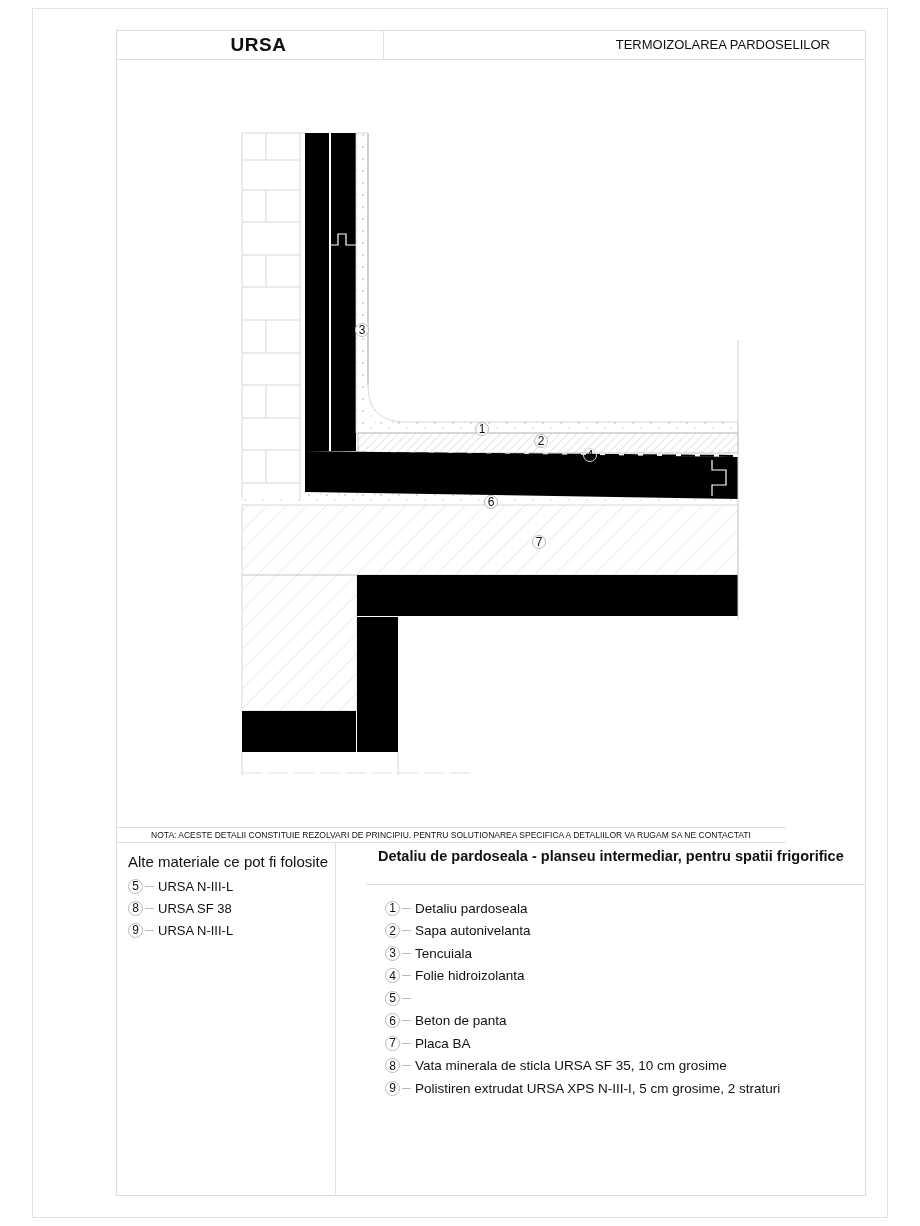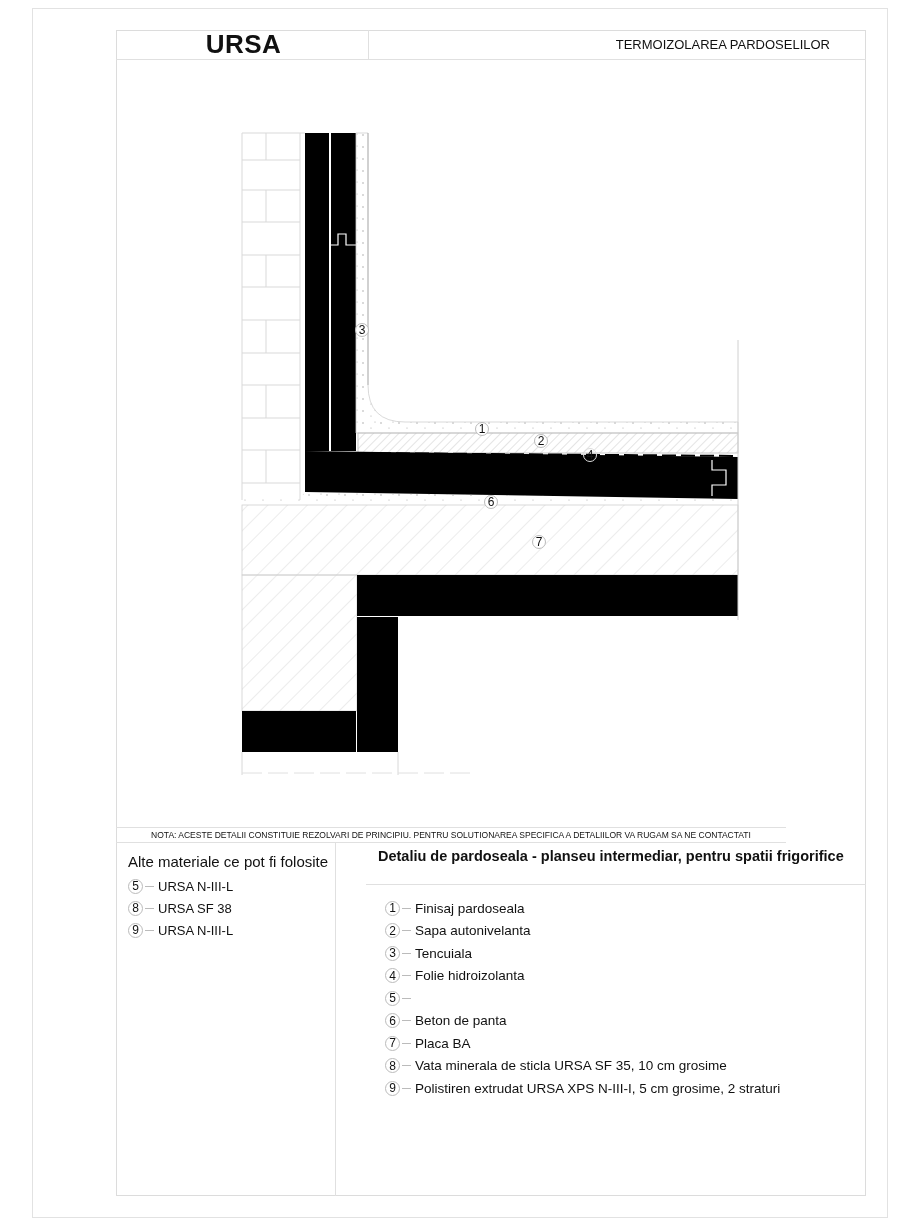--- a/index.html
+++ b/index.html
@@ -1,20 +1,20 @@
 <!DOCTYPE html>
 <html><head>
 <meta charset="utf-8">
 <style>
   html, body { margin:0; padding:0; background:#fff; }
   body { width:920px; height:1226px; position:relative; font-family:"Liberation Sans", sans-serif; color:#111; overflow:hidden; }
   .outer { position:absolute; left:32px; top:8px; width:856px; height:1210px; border:1px solid #e2e2e2; box-sizing:border-box; }
   .frame { position:absolute; left:116px; top:30px; width:750px; height:1166px; border:1px solid #dcdcdc; box-sizing:border-box; }
   .hdr { position:absolute; left:116px; top:30px; width:750px; height:30px; border-bottom:1px solid #e0e0e0; box-sizing:border-box; }
-  .hdr-left { position:absolute; left:3px; top:0; width:249px; height:29px; border-right:1px solid #e0e0e0; display:flex; align-items:center; justify-content:center; font-weight:bold; font-size:26px; letter-spacing:0.5px; }
+  .hdr-left { position:absolute; left:18px; top:0; width:249px; height:29px; border-right:1px solid #e0e0e0; display:flex; align-items:center; justify-content:center; font-weight:bold; font-size:19px; letter-spacing:0.5px; }
   .hdr-right { position:absolute; right:36px; top:0; height:29px; display:flex; align-items:center; font-size:13px; }
   .drawing { position:absolute; left:0; top:0; width:920px; height:1226px; pointer-events:none; }
   .note { position:absolute; left:116px; top:827px; width:670px; height:16px; border-top:1px solid #e0e0e0; border-bottom:1px solid #e0e0e0; box-sizing:border-box; font-size:8.5px; text-align:center; line-height:14px; }
   .left-col { position:absolute; left:116px; top:843px; width:220px; height:353px; border-right:1px solid #e0e0e0; box-sizing:border-box; }
   .left-title { position:absolute; left:12px; top:10px; font-size:15px; }
   .alt-list { position:absolute; left:12px; top:32px; }
   .item { display:flex; align-items:center; height:22px; font-size:13px; }
   .badge { width:15px; height:15px; border:1px solid #bbb; border-radius:50%; display:inline-flex; align-items:center; justify-content:center; font-size:12px; box-sizing:border-box; background:#fff; }
   .dash { width:9px; height:1px; background:#bbb; margin:0 4px 0 2px; }
   .right-title { position:absolute; left:366px; top:843px; width:500px; height:42px; border-bottom:1px solid #e0e0e0; box-sizing:border-box; padding:4px 8px 0 12px; font-weight:bold; font-size:14.5px; line-height:18px; }
@@ -130,21 +130,21 @@
       </div>
   </div>
 </div>
 
 <div class="right-title">Detaliu de pardoseala - planseu intermediar, pentru spatii frigorifice</div>
 
 <div class="legend">
   <div class="item">
       <span class="badge">1</span>
       <span class="dash"></span>
-      <span>Finisaj pardoseala</span>
+      <span>Detaliu pardoseala</span>
     </div>
   <div class="item">
       <span class="badge">2</span>
       <span class="dash"></span>
       <span>Sapa autonivelanta</span>
     </div>
   <div class="item">
       <span class="badge">3</span>
       <span class="dash"></span>
       <span>Tencuiala</span>

